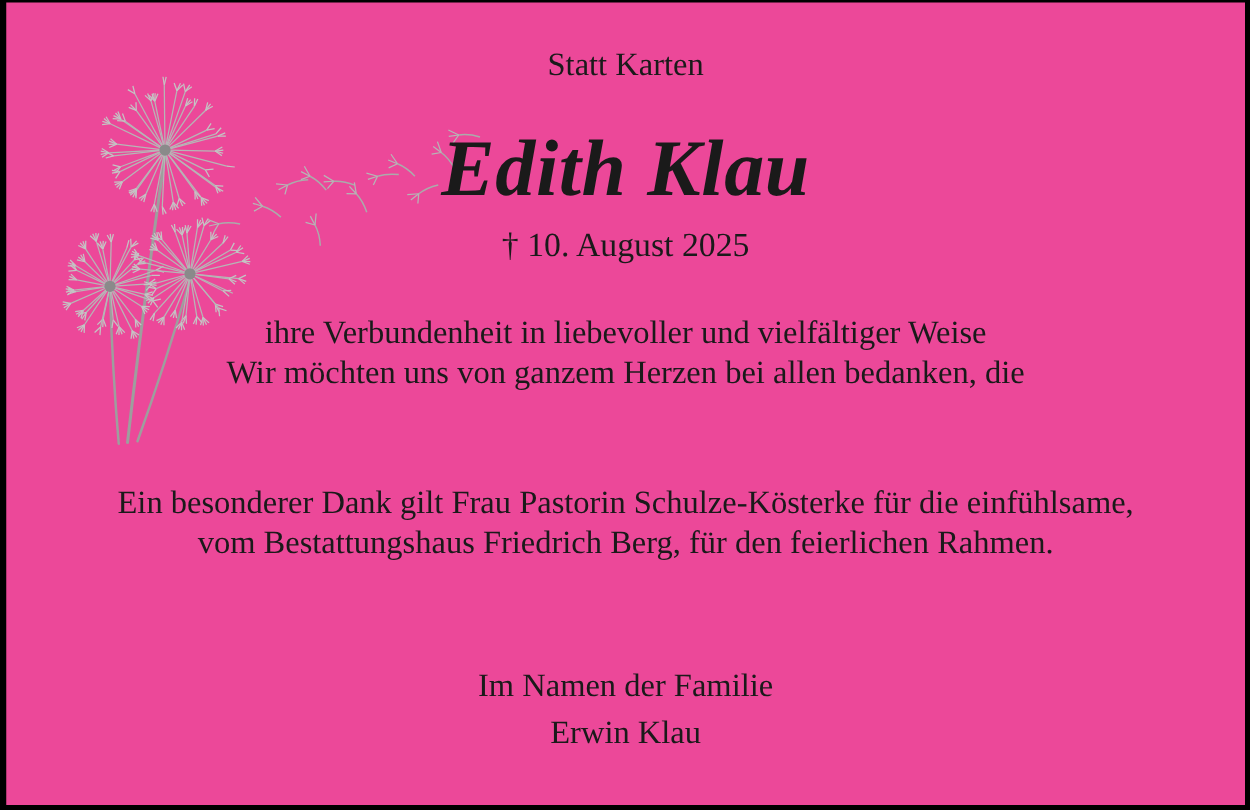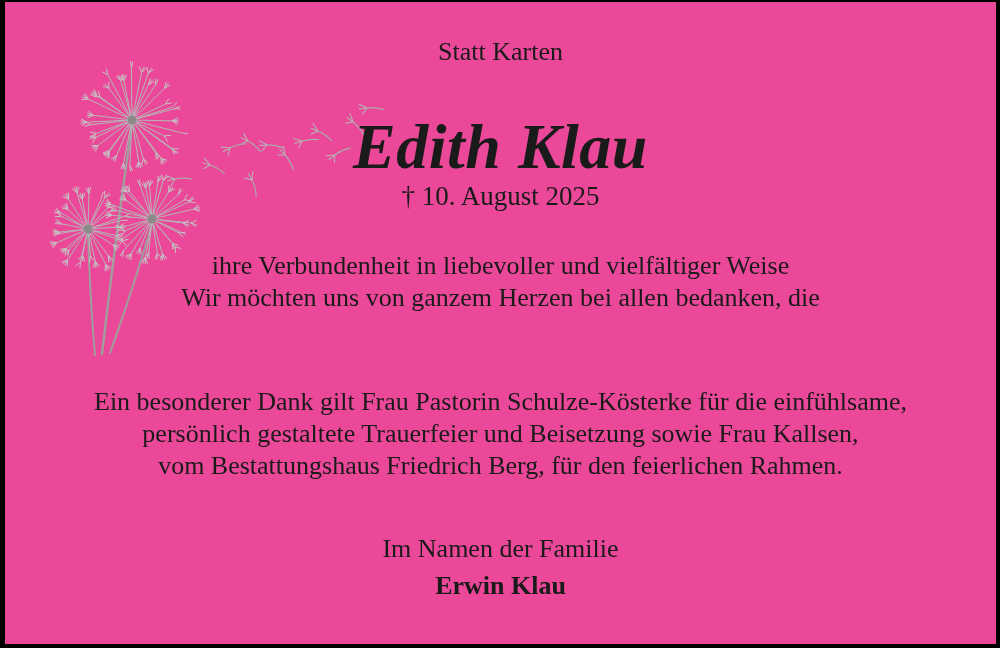--- a/index.html
+++ b/index.html
@@ -36,21 +36,21 @@
     white-space: nowrap;
     color: #1a1a1a;
   }
   .pretext {
     top: 34px;
     font-size: 26px;
     line-height: 32px;
   }
   .deceased-name {
     top: 101px;
-    margin: 12px;
+    margin: 0;
     font-size: 64px;
     line-height: 64px;
     font-weight: bold;
     font-style: italic;
     letter-spacing: 0.5px;
   }
   .death-date {
     top: 178px;
     font-size: 27px;
     line-height: 32px;
@@ -63,21 +63,21 @@
   .para-2 { top: 384px; }
   .closing {
     top: 531px;
     font-size: 26px;
     line-height: 32px;
   }
   .signature {
     top: 568px;
     font-size: 26px;
     line-height: 32px;
-    font-weight: bold;
+    font-weight: normal;
   }
 </style>
 </head>
 <body>
 
 <div class="page">
 
   <svg class="dandelion-svg" id="dandelion" viewBox="0 0 991 642" xmlns="http://www.w3.org/2000/svg">
       <path d="M127 122 Q110 240 97 352" stroke="#9e9e9e" stroke-width="2.4" fill="none" stroke-linecap="round"></path>
       <path d="M83 231 Q85 296 90 353" stroke="#9e9e9e" stroke-width="2" fill="none" stroke-linecap="round"></path>
@@ -555,21 +555,20 @@
 
   <div class="txt death-date">† 10. August 2025</div>
 
   <div class="txt para para-1">
     <div>ihre Verbundenheit in liebevoller und vielfältiger Weise</div>
     <div>Wir möchten uns von ganzem Herzen bei allen bedanken, die</div>
   </div>
 
   <div class="txt para para-2">
     <div>Ein besonderer Dank gilt Frau Pastorin Schulze-Kösterke für die einfühlsame,</div>
-    <div>persönlich gestaltete Trauerfeier und Beisetzung sowie Frau Kallsen,</div>
     <div>vom Bestattungshaus Friedrich Berg, für den feierlichen Rahmen.</div>
   </div>
 
   <div class="txt closing">Im Namen der Familie</div>
 
   <div class="txt signature">Erwin Klau</div>
 
 </div>
 
 </body></html>

